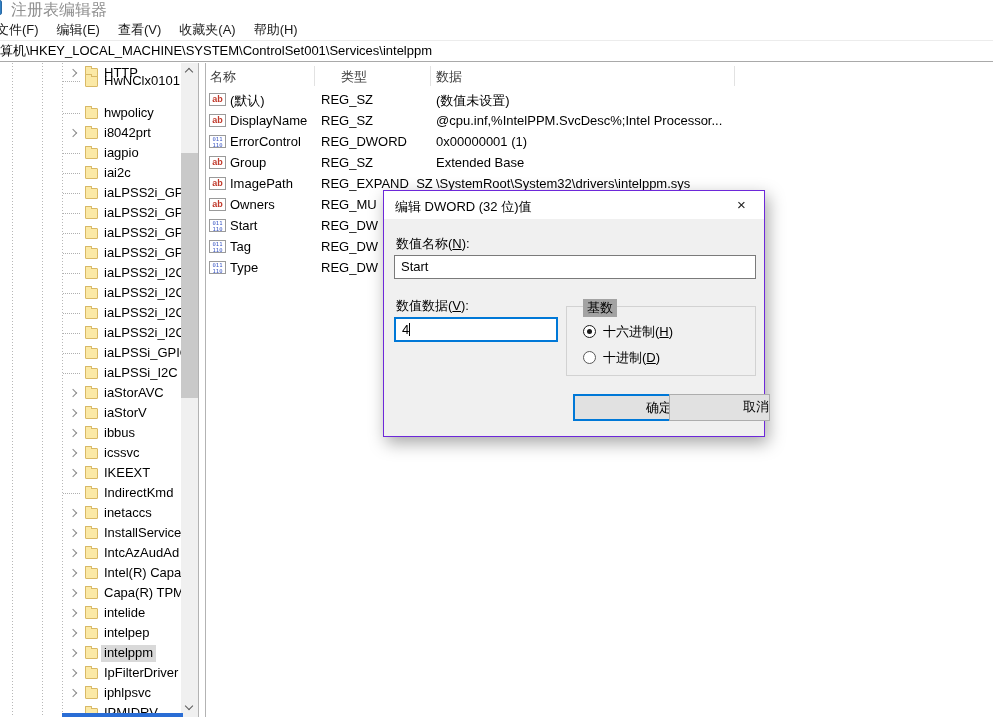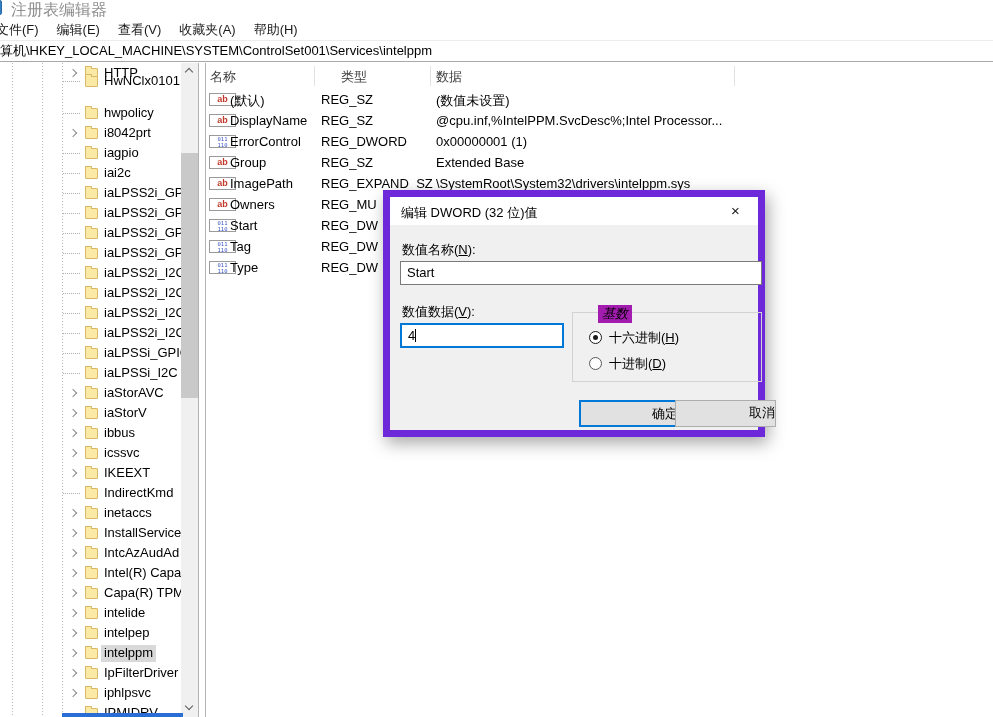--- a/index.html
+++ b/index.html
@@ -46,44 +46,44 @@
   .sb-up { top:6px; transform:rotate(-45deg); }
   .sb-dn { top:3px; transform:rotate(135deg); }
   .sb-thumb { position:absolute; left:0; top:90px; width:17px; height:245px; background:#c9c9c9; }
 
   .rpane { position:absolute; left:205px; top:1px; right:0; bottom:0; background:#fff; border-left:1px solid #b3b3b3; }
   .vheader { position:absolute; left:0; top:0; right:0; height:26px; }
   .hcell { position:absolute; top:5px; color:#3c3c3c; }
   .hc0 { left:4px; } .hc1 { left:115px;margin-left:20px; } .hc2 { left:230px; }
   .hsep { position:absolute; top:3px; height:20px; width:1px; background:#e2e2e2; }
   .vrow { position:absolute; left:0; right:0; height:21px; }
-  .vicon { position:absolute; left:3px; top:4px; width:27px; height:13px; background:#fff;
+  .vicon { position:absolute; left:3px; top:4px; width:17px; height:13px; background:#fff;
     border:1px solid #9a9a9a; text-align:center; overflow:hidden; }
   .vicon.str { color:#c0392b; font-size:9px; font-weight:bold; line-height:11px; }
   .vicon.dw { color:#3a56c4; font-family:"DejaVu Sans Mono", monospace; font-size:5.5px;
     line-height:5.5px; white-space:pre-line; padding-top:1px; letter-spacing:0; }
   .c-name { position:absolute; left:24px; top:3px; white-space:nowrap; }
   .c-type { position:absolute; left:115px; top:3px; white-space:nowrap; }
   .c-data { position:absolute; left:230px; top:3px; white-space:nowrap; }
 
   
   .dialog { position:absolute; left:383px; top:190px; width:382px; height:247px; background:#f0f0f0;
-    border:7px solid #6d28d9; box-shadow:3px 6px 16px rgba(0,0,0,.35); z-index:30; }
+    border:1px solid #6d28d9; box-shadow:3px 6px 16px rgba(0,0,0,.35); z-index:30; }
   .dlg-titlebar { position:absolute; left:0; top:0; right:0; height:28px; background:#fff; }
   .dlg-title { position:absolute; left:11px; top:7px; }
   .dlg-close { position:absolute; right:0; top:0; width:45px; height:28px; text-align:center;
     line-height:27px; font-size:15px; color:#1a1a1a; }
   .dlg-label { position:absolute; white-space:nowrap; }
   .u { text-decoration:underline; }
   .field { position:absolute; background:#fff; line-height:22px; padding-left:6px; white-space:nowrap; }
   .field-name { left:10px; top:64px; width:362px; height:24px; border:1px solid #7a7a7a; }
   .field-data { left:10px; top:126px; width:164px; height:25px; border:2px solid #0078d7; line-height:21px; }
   .caret { display:inline-block; width:1px; height:13px; background:#000; vertical-align:-2px; }
   .groupbox { position:absolute; left:182px; top:115px; width:190px; height:70px; border:1px solid #d2d2d2; }
-  .gb-label { position:absolute; left:25px; top:-8px; background:#a21caf; padding:0 4px;font-style:italic; }
+  .gb-label { position:absolute; left:16px; top:-8px; background:#a3a3a3; padding:0 4px; }
   .radio-row { position:absolute; left:16px; height:16px; white-space:nowrap; }
   .radio { display:inline-block; width:13px; height:13px; border-radius:50%; border:1px solid #595959;
     background:#fff; vertical-align:-2px; margin-right:7px; position:relative; }
   .radio.on { border-color:#1a1a1a; }
   .radio.on::after { content:""; position:absolute; left:3px; top:3px; width:5px; height:5px;
     border-radius:50%; background:#1a1a1a; }
   .btn { position:absolute; width:101px; height:27px; text-align:right; line-height:24px; }
   .btn-ok { left:189px; top:203px; background:#e1e1e1; border:2px solid #0078d7; }
   .btn-cancel { left:285px; top:203px; background:#e1e1e1; border:1px solid #adadad; }
 

